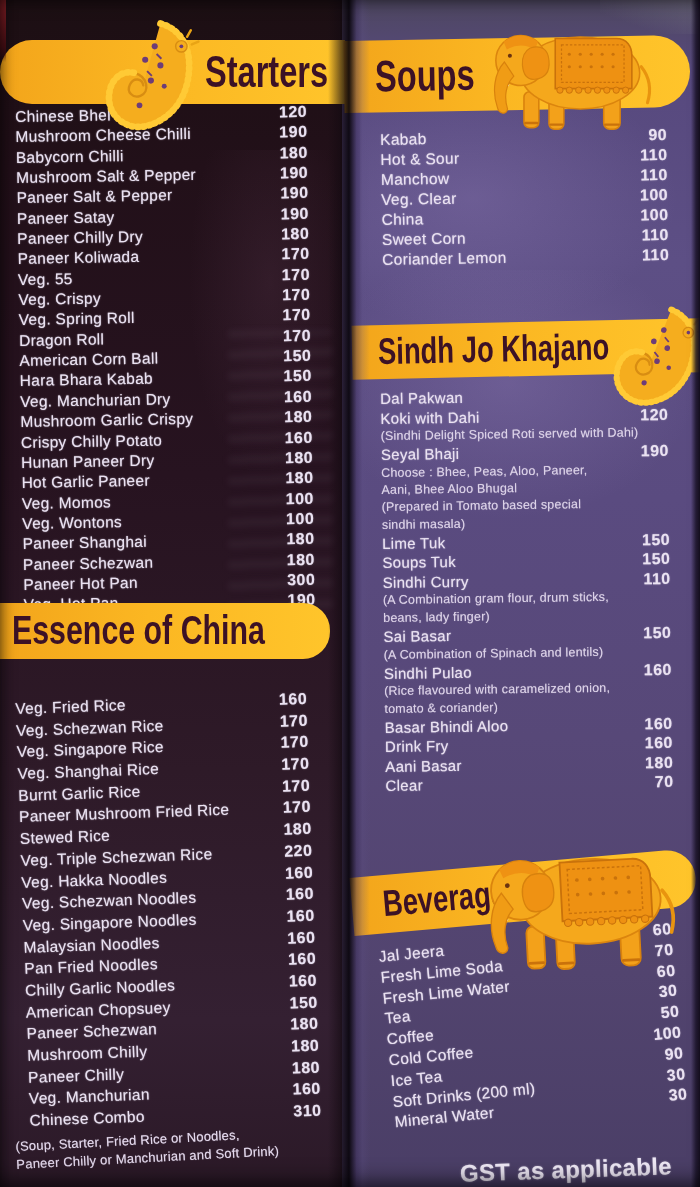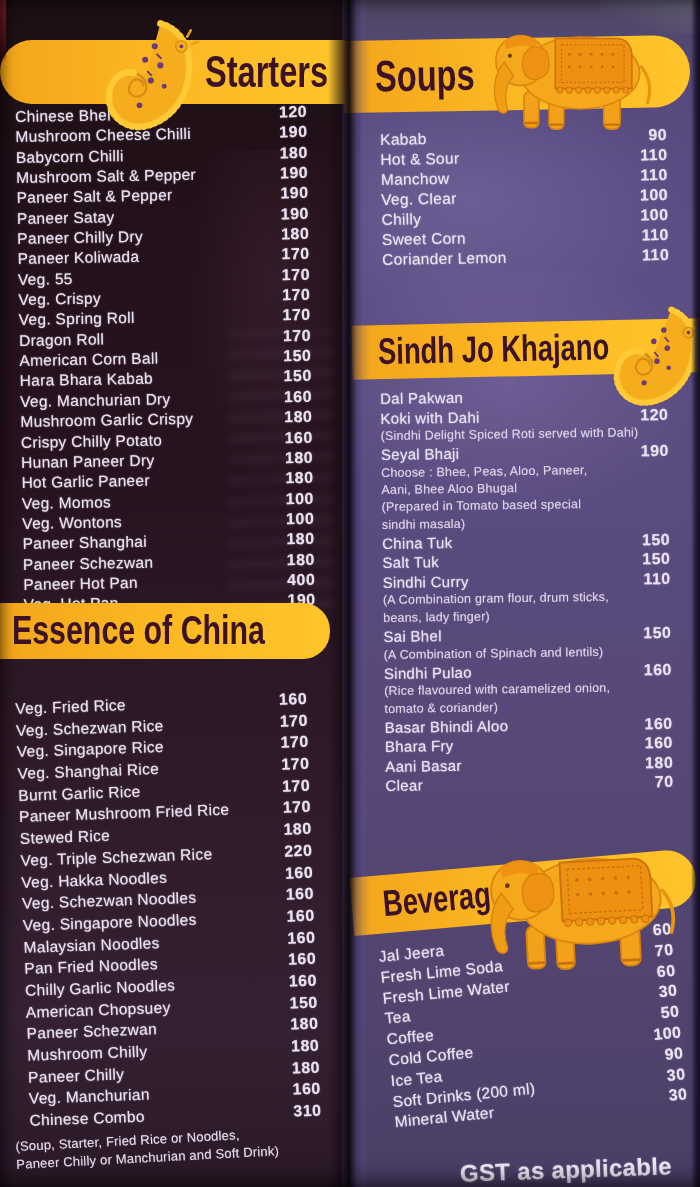--- a/index.html
+++ b/index.html
@@ -251,21 +251,21 @@
       <div class="row">
         <span class="iname">Paneer Shanghai</span>
         <span class="iprice">180</span>
       </div>
       <div class="row">
         <span class="iname">Paneer Schezwan</span>
         <span class="iprice">180</span>
       </div>
       <div class="row">
         <span class="iname">Paneer Hot Pan</span>
-        <span class="iprice">400</span>
+        <span class="iprice">300</span>
       </div>
       <div class="row">
         <span class="iname">Veg. Hot Pan</span>
         <span class="iprice">190</span>
       </div>
     </div>
   <div class="list l-soups">
       <div class="row">
         <span class="iname">Kabab</span>
         <span class="iprice">90</span>
@@ -276,21 +276,21 @@
       </div>
       <div class="row">
         <span class="iname">Manchow</span>
         <span class="iprice">110</span>
       </div>
       <div class="row">
         <span class="iname">Veg. Clear</span>
         <span class="iprice">100</span>
       </div>
       <div class="row">
-        <span class="iname">Chilly</span>
+        <span class="iname">China</span>
         <span class="iprice">100</span>
       </div>
       <div class="row">
         <span class="iname">Sweet Corn</span>
         <span class="iprice">110</span>
       </div>
       <div class="row">
         <span class="iname">Coriander Lemon</span>
         <span class="iprice">110</span>
       </div>
@@ -404,50 +404,50 @@
       <div class="note">(Sindhi Delight Spiced Roti served with Dahi)</div>
       <div class="row">
         <span class="iname">Seyal Bhaji</span>
         <span class="iprice">190</span>
       </div>
       <div class="note">Choose : Bhee, Peas, Aloo, Paneer,</div>
       <div class="note">Aani, Bhee Aloo Bhugal</div>
       <div class="note">(Prepared in Tomato based special</div>
       <div class="note">sindhi masala)</div>
       <div class="row">
-        <span class="iname">China Tuk</span>
+        <span class="iname">Lime Tuk</span>
         <span class="iprice">150</span>
       </div>
       <div class="row">
-        <span class="iname">Salt Tuk</span>
+        <span class="iname">Soups Tuk</span>
         <span class="iprice">150</span>
       </div>
       <div class="row">
         <span class="iname">Sindhi Curry</span>
         <span class="iprice">110</span>
       </div>
       <div class="note">(A Combination gram flour, drum sticks,</div>
       <div class="note">beans, lady finger)</div>
       <div class="row">
-        <span class="iname">Sai Bhel</span>
+        <span class="iname">Sai Basar</span>
         <span class="iprice">150</span>
       </div>
       <div class="note">(A Combination of Spinach and lentils)</div>
       <div class="row">
         <span class="iname">Sindhi Pulao</span>
         <span class="iprice">160</span>
       </div>
       <div class="note">(Rice flavoured with caramelized onion,</div>
       <div class="note">tomato &amp; coriander)</div>
       <div class="row">
         <span class="iname">Basar Bhindi Aloo</span>
         <span class="iprice">160</span>
       </div>
       <div class="row">
-        <span class="iname">Bhara Fry</span>
+        <span class="iname">Drink Fry</span>
         <span class="iprice">160</span>
       </div>
       <div class="row">
         <span class="iname">Aani Basar</span>
         <span class="iprice">180</span>
       </div>
       <div class="row">
         <span class="iname">Clear</span>
         <span class="iprice">70</span>
       </div>

